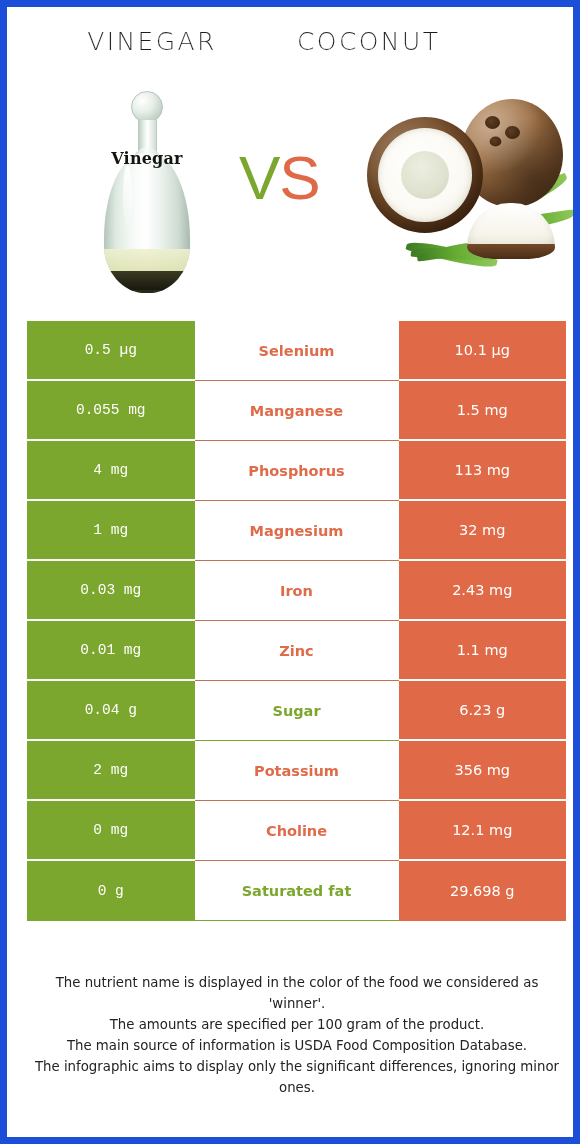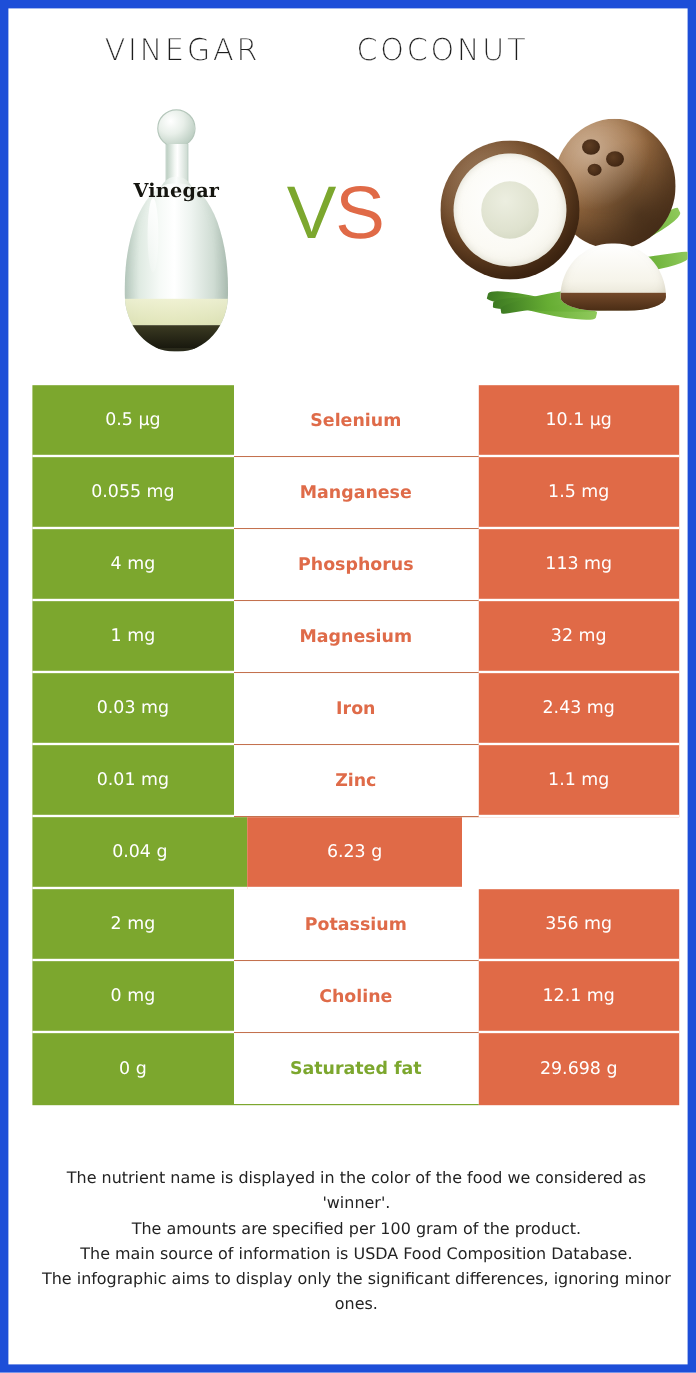--- a/index.html
+++ b/index.html
@@ -289,21 +289,21 @@
     font-size: 14.5px;
     box-sizing: border-box;
   }
   .cell.left-val,
   .cell.right-val {
     width: 179px;
     color: #ffffff;
     font-weight: 400;
     border-bottom: 2px solid #ffffff;
   }
-  .cell.left-val  { background: #7CA72E; }
+  .cell.left-val  { background: #7CA72E; font-family: Liberation Mono, monospace; }
   .cell.right-val { background: #E06A47; }
   .cell.name {
     width: 218px;
     background: #ffffff;
     font-weight: 700;
     font-size: 14.5px;
   }
   .cell.name.win-green  { color: #7CA72E; border-bottom: 1px solid #7CA72E; }
   .cell.name.win-orange { color: #DF6B49; border-bottom: 1px solid #C4714E; }
   .row:last-child .cell.left-val,
@@ -401,20 +401,21 @@
         <div class="cell name win-orange">Iron</div>
         <div class="cell right-val">2.43 mg</div>
       </div>
       <div class="row">
         <div class="cell left-val">0.01 mg</div>
         <div class="cell name win-orange">Zinc</div>
         <div class="cell right-val">1.1 mg</div>
       </div>
       <div class="row">
         <div class="cell left-val">0.04 g</div>
+        <div class="cell name win-green">Sugar</div>
         <div class="cell right-val">6.23 g</div>
       </div>
       <div class="row">
         <div class="cell left-val">2 mg</div>
         <div class="cell name win-orange">Potassium</div>
         <div class="cell right-val">356 mg</div>
       </div>
       <div class="row">
         <div class="cell left-val">0 mg</div>
         <div class="cell name win-orange">Choline</div>

